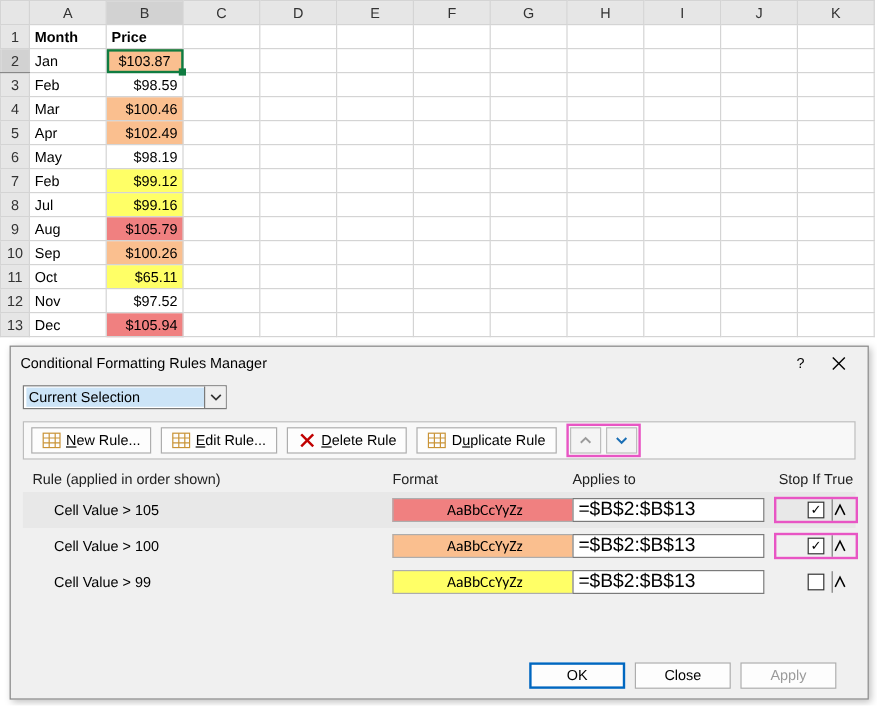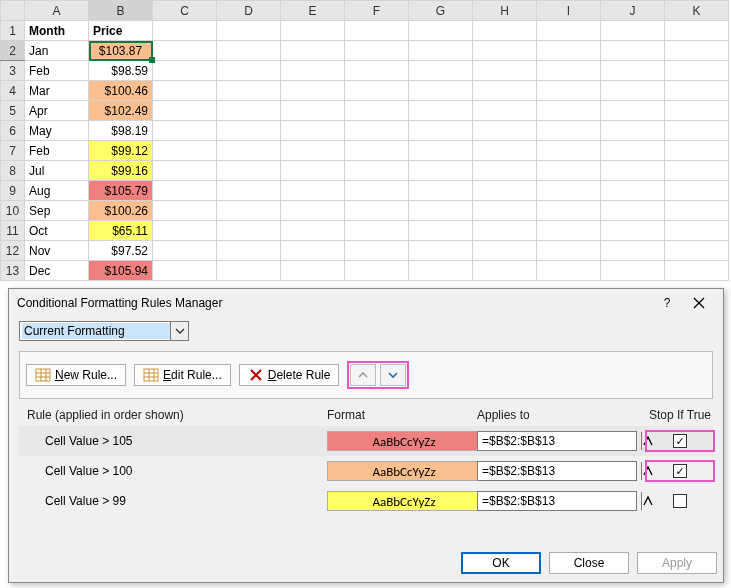--- a/index.html
+++ b/index.html
@@ -94,21 +94,21 @@
     background:#cce4f7; color:#000; padding:0 2px;
     display:flex; align-items:center;
   }
   .combo .arrow {
     position:absolute; right:0; top:0; width:18px; height:18px;
     border-left:1px solid #7a7a7a; background:#efefef;
     display:flex; align-items:center; justify-content:center;
   }
   .toolbar {
     border:1px solid #bdbdbd; background:#f8f8f8;
-    height:48px; display:flex; align-items:center; gap:8px; padding:0 6px;
+    height:32px; display:flex; align-items:center; gap:8px; padding:0 6px;
     margin-bottom:6px;
   }
   .toolbar .hlbox {
     border:2px solid #e855c4; padding:1px; display:flex; gap:4px;
   }
   .tbtn {
     height:22px; border:1px solid #adadad; background:#fdfdfd;
     display:flex; align-items:center; gap:4px; padding:0 8px;
     font-size:12px; cursor:pointer;
   }
@@ -136,38 +136,38 @@
   .fmtchip {
     width:154px; height:20px; border:1px solid #adadad;
     display:flex; align-items:center; justify-content:center;
     font-family: Calibri, Arial, sans-serif; font-size:13px;
   }
   .applies {
     display:flex; align-items:center; height:20px;
     border:1px solid #7a7a7a; background:#fff; width:160px;
   }
   .applies input {
-    flex:1; border:none; outline:none; font-size:12px; padding:0 4px;
+    flex:1; border:none; outline:none; font-size:16px; padding:0 4px;
     font-family:inherit; background:transparent;
   }
   .applies .pick {
     width:20px; height:18px; border-left:1px solid #7a7a7a;
     display:flex; align-items:center; justify-content:center; cursor:pointer;
   }
   .stopcell { display:flex; justify-content:center; }
   .stopcell.hl { outline:2px solid #e855c4; outline-offset:-2px; padding:4px 0;}
   .cbx {
     width:14px; height:14px; border:1px solid #333; background:#fff;
     display:flex; align-items:center; justify-content:center; cursor:pointer;
   }
   .cbx.checked::after{
     content:"✓"; font-size:11px; line-height:11px; color:#000;
   }
   .btnbar {
-    position:absolute; right:6px; bottom:8px;
+    position:absolute; right:26px; bottom:8px;
     display:flex; gap:8px;
   }
   .btn {
     width:80px; height:22px; border:1px solid #adadad; background:#fdfdfd;
     font-size:12px; cursor:pointer;
   }
   .btn.primary { border:2px solid #0067c0; }
   .btn.disabled { color:#9b9b9b; cursor:default;}
   .chev { width:10px; height:10px; }
   .gridicon rect{ stroke:#c99336; fill:none;}
@@ -390,21 +390,21 @@
       <svg viewBox="0 0 12 12">
           <line x1="1" y1="1" x2="11" y2="11" stroke="#000" stroke-width="1.2"></line>
           <line x1="11" y1="1" x2="1" y2="11" stroke="#000" stroke-width="1.2"></line>
         </svg>
     </span>
   </div>
 
   <div class="dlgbody">
     <div class="row1">
       <div class="combo">
-        <div class="val">Current Formatting</div>
+        <div class="val">Current Selection</div>
         <div class="arrow">
           <svg class="chev" viewBox="0 0 10 10">
               <path d="M1 3 L5 7 L9 3" fill="none" stroke="#333" stroke-width="1.4"></path>
             </svg>
         </div>
       </div>
     </div>
 
     <div class="toolbar">
       <div class="tbtn">
@@ -433,20 +433,32 @@
       </div>
       <div class="tbtn">
         <span class="ico">
           <svg width="12" height="12" viewBox="0 0 12 12">
               <line x1="1" y1="1" x2="11" y2="11" stroke="#c00000" stroke-width="2"></line>
               <line x1="11" y1="1" x2="1" y2="11" stroke="#c00000" stroke-width="2"></line>
             </svg>
         </span>
         <span><span class="ul">D</span>elete Rule</span>
       </div>
+      <div class="tbtn">
+        <span class="ico">
+          <svg class="gridicon" width="16" height="14" viewBox="0 0 16 14">
+              <rect x="1" y="1" width="14" height="12"></rect>
+              <line x1="1" y1="5" x2="15" y2="5"></line>
+              <line x1="1" y1="9" x2="15" y2="9"></line>
+              <line x1="6" y1="1" x2="6" y2="13"></line>
+              <line x1="11" y1="1" x2="11" y2="13"></line>
+            </svg>
+        </span>
+        <span>D<span class="ul">u</span>plicate Rule</span>
+      </div>
       <div class="hlbox">
         <div class="arrowbtn">
           <svg class="chev" viewBox="0 0 10 10">
               <path d="M1 7 L5 3 L9 7" fill="none" stroke="#9b9b9b" stroke-width="1.6"></path>
             </svg>
         </div>
         <div class="arrowbtn">
           <svg class="chev" viewBox="0 0 10 10">
               <path d="M1 3 L5 7 L9 3" fill="none" stroke="#1b6fb5" stroke-width="1.6"></path>
             </svg>

